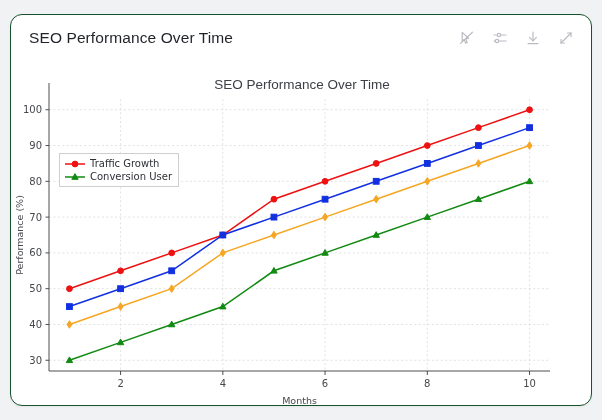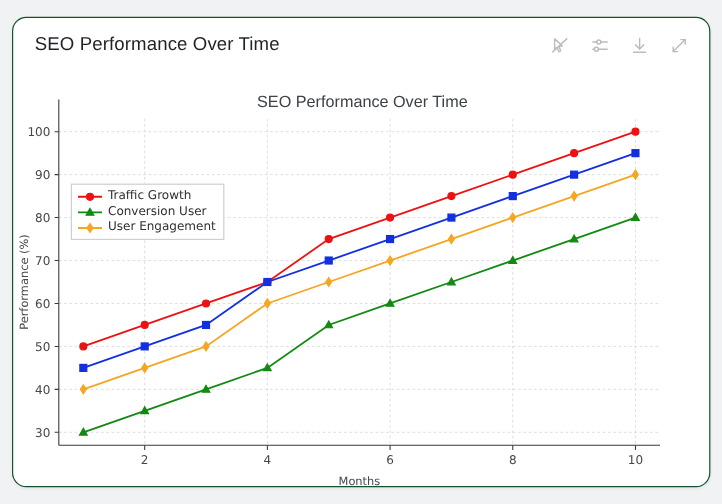--- a/index.html
+++ b/index.html
@@ -254,23 +254,16 @@
           </svg>
           <span class="legend-text">Traffic Growth</span>
         </div>
         <div class="legend-row">
           <svg class="legend-swatch" viewBox="0 0 22 12">
             <line x1="1" y1="6" x2="21" y2="6" stroke="#128a12" stroke-width="1.6"></line>
             <polygon points="11,2.6650000000000005 7.8100000000000005,8.32 14.19,8.32" fill="#128a12" stroke="#128a12"></polygon>
           </svg>
           <span class="legend-text">Conversion User</span>
         </div>
-        <div class="legend-row">
-          <svg class="legend-swatch" viewBox="0 0 22 12">
-            <line x1="1" y1="6" x2="21" y2="6" stroke="#f5a623" stroke-width="1.6"></line>
-            <polygon points="11,2.23 13.465,6 11,9.77 8.535,6" fill="#f5a623" stroke="#f5a623"></polygon>
-          </svg>
-          <span class="legend-text">User Engagement</span>
-        </div>
       </div>
   </div>
 
 </div>
 
 </body></html>

